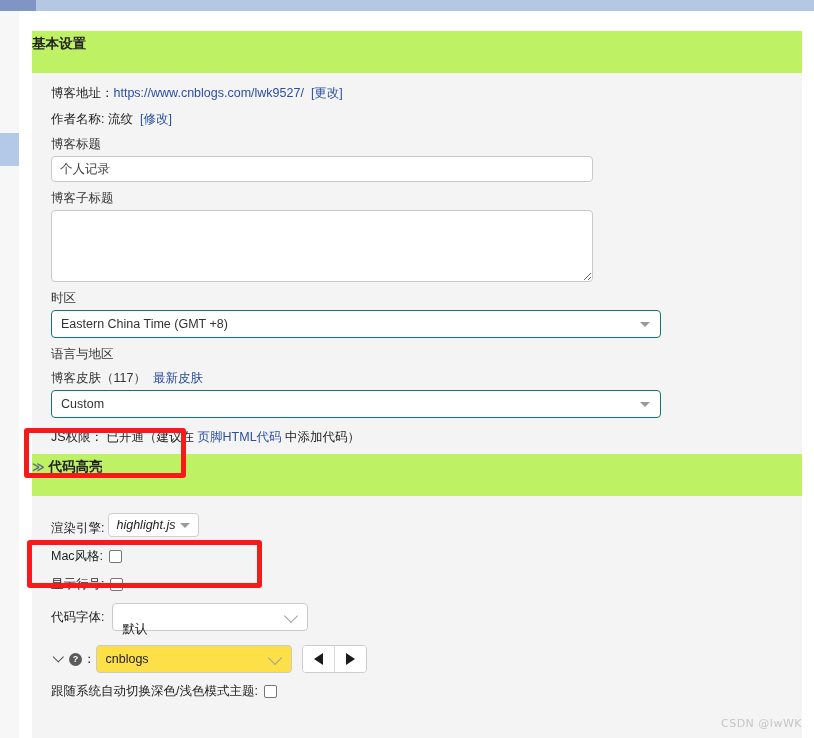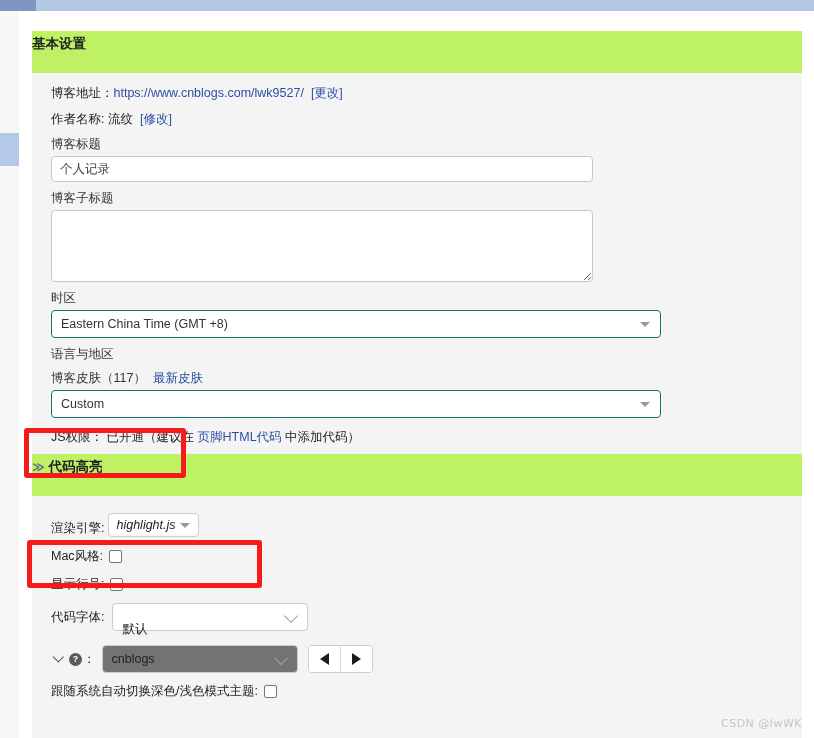--- a/index.html
+++ b/index.html
@@ -232,22 +232,21 @@
     color: #222222;
   }
 
   .theme-select {
     position: relative;
     width: 196px;
     height: 28px;
     box-sizing: border-box;
     border: 1px solid #cbcbcb;
     border-radius: 4px;
-    background: #737373;
-    margin-left: 6px;
+    background: #fde047;
   }
   .theme-select .val {
     position: absolute;
     left: 9px; top: 0;
     line-height: 26px;
     font-size: 12.5px;
     color: #222222;
   }
 
   .small-chev-down {

